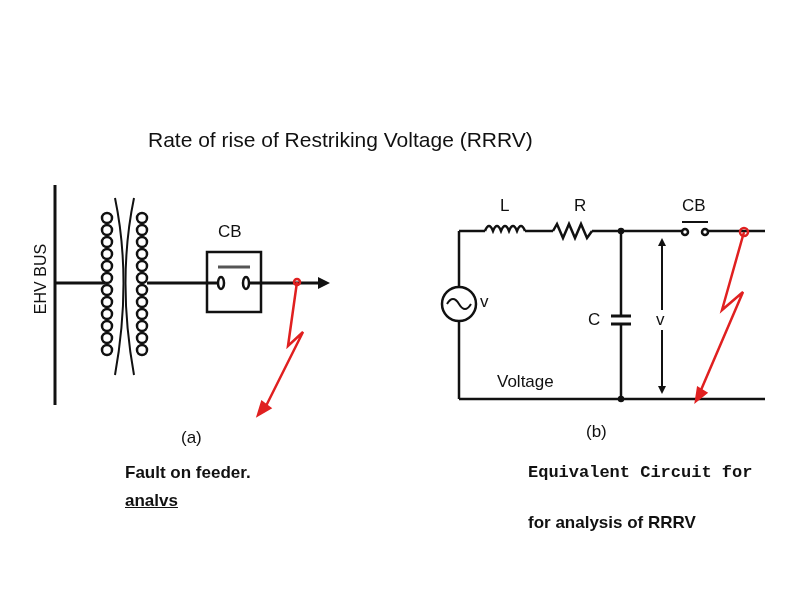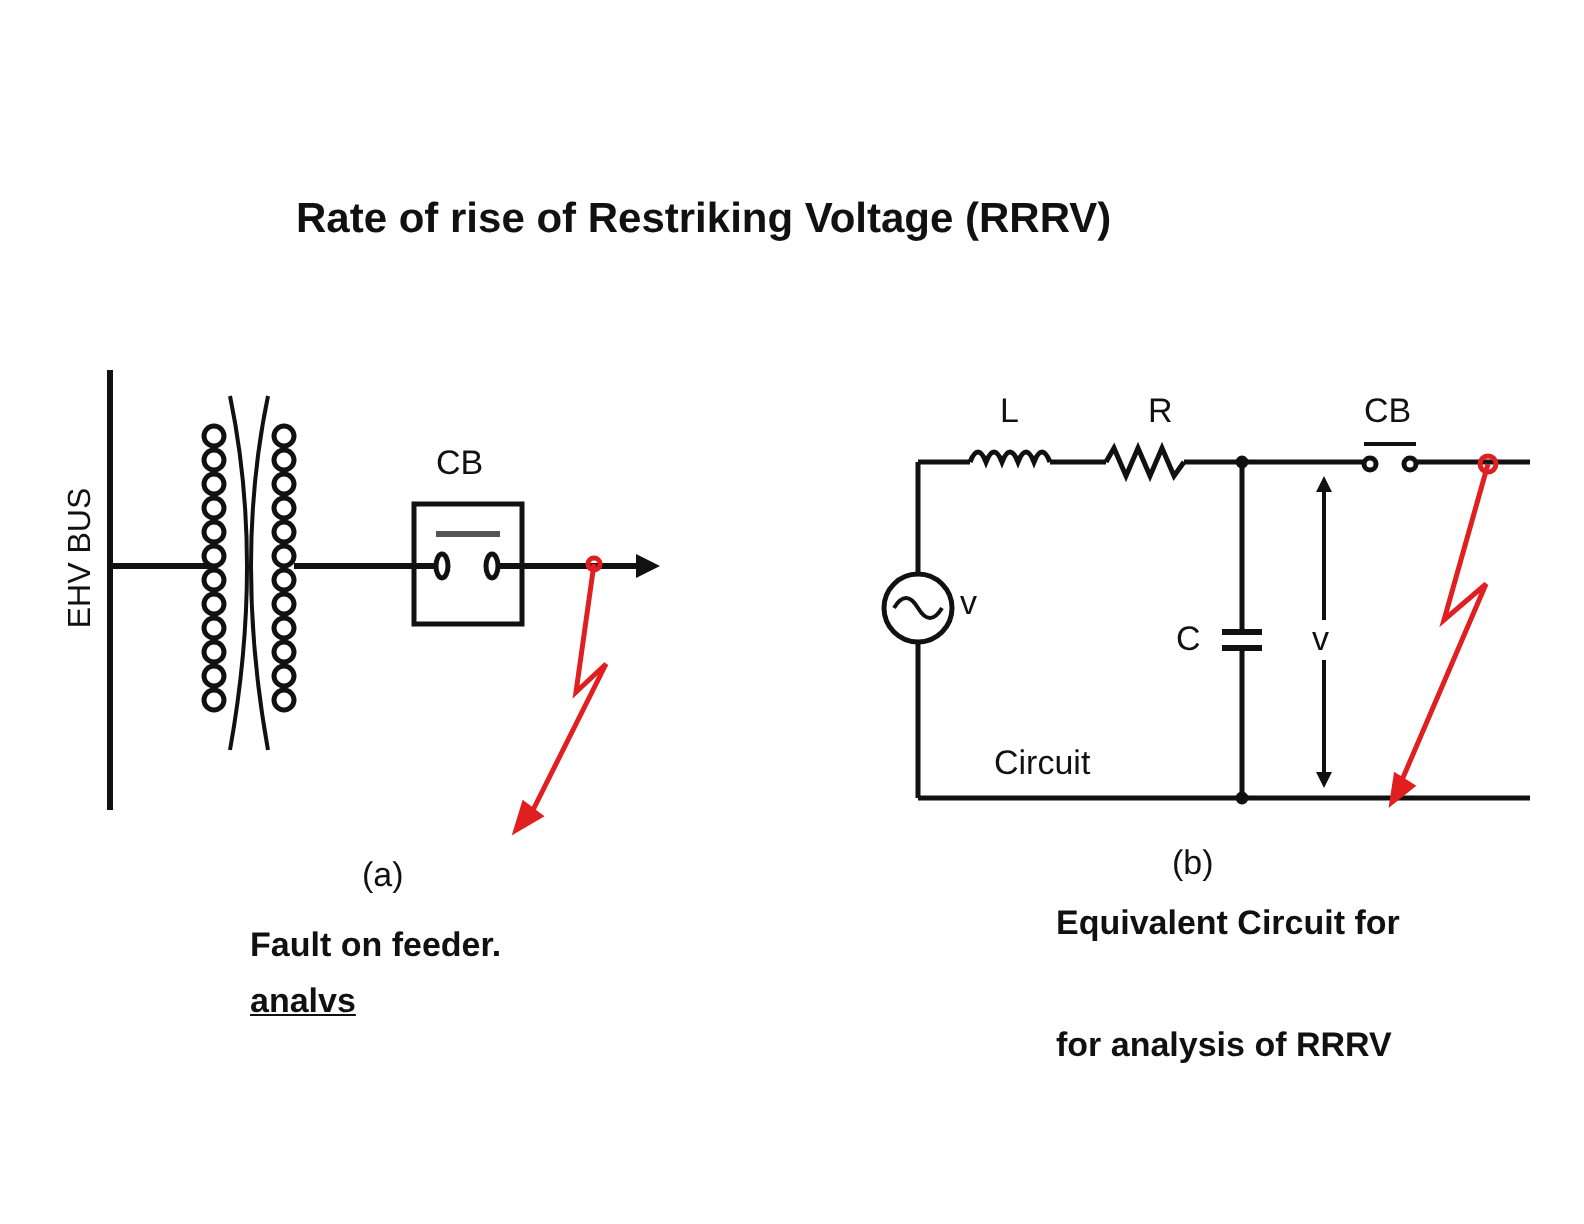--- a/index.html
+++ b/index.html
@@ -1,18 +1,18 @@
 <!DOCTYPE html>
 <html><head>
 <meta charset="utf-8">
 <style>
   html, body { margin: 0; padding: 0; background: #ffffff; }
   body { width: 792px; height: 612px; position: relative; overflow: hidden;
          font-family: "Liberation Sans", "DejaVu Sans", sans-serif; color: #111; }
-  .title { position: absolute; left: 148px; top: 98px; font-size: 21px; font-weight: bold; }
+  .title { position: absolute; left: 148px; top: 128px; font-size: 21px; font-weight: normal; }
   .lbl { position: absolute; font-size: 17px; }
   .bold { font-weight: bold; font-size: 17px; position: absolute; margin-left: 12px; }
   .vert { position: absolute; left: 6px; top: 270px; font-size: 16px; transform: rotate(-90deg); transform-origin: center; }
   svg { position: absolute; left: 0; top: 0; }
 </style>
 </head>
 <body>
 
 <div class="title">Rate of rise of Restriking Voltage (RRRV)</div>
 
@@ -103,16 +103,16 @@
 <div class="lbl" style="left:181px;top:428px;">(a)</div>
 <div class="bold" style="left:113px;top:463px;">Fault on feeder.</div>
 <div class="bold" style="left:113px;top:491px;text-decoration:underline;">analvs</div>
 
 <div class="lbl" style="left:500px;top:196px;">L</div>
 <div class="lbl" style="left:574px;top:196px;">R</div>
 <div class="lbl" style="left:682px;top:196px;">CB</div>
 <div class="lbl" style="left:480px;top:292px;">v</div>
 <div class="lbl" style="left:588px;top:310px;">C</div>
 <div class="lbl" style="left:656px;top:310px;background:#fff;">v</div>
-<div class="lbl" style="left:497px;top:372px;">Circuit</div>
+<div class="lbl" style="left:497px;top:372px;">Voltage</div>
 <div class="lbl" style="left:586px;top:422px;">(b)</div>
-<div class="bold" style="left:516px;top:452px;">Equivalent Circuit for</div>
+<div class="bold" style="left:516px;top:463px;font-family:Liberation Mono, monospace;">Equivalent Circuit for</div>
 <div class="bold" style="left:516px;top:513px;">for analysis of RRRV</div>
 
 </body></html>

